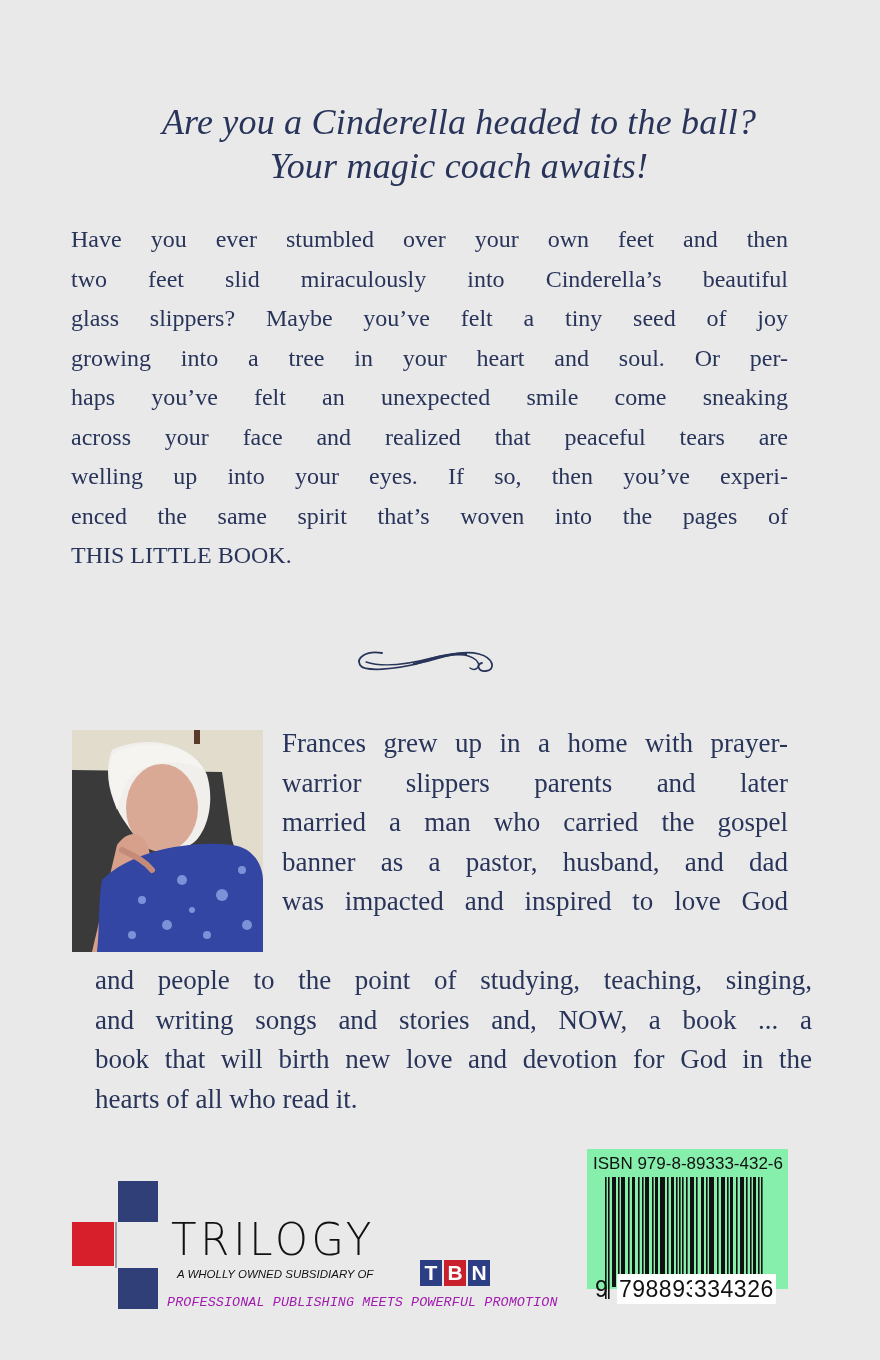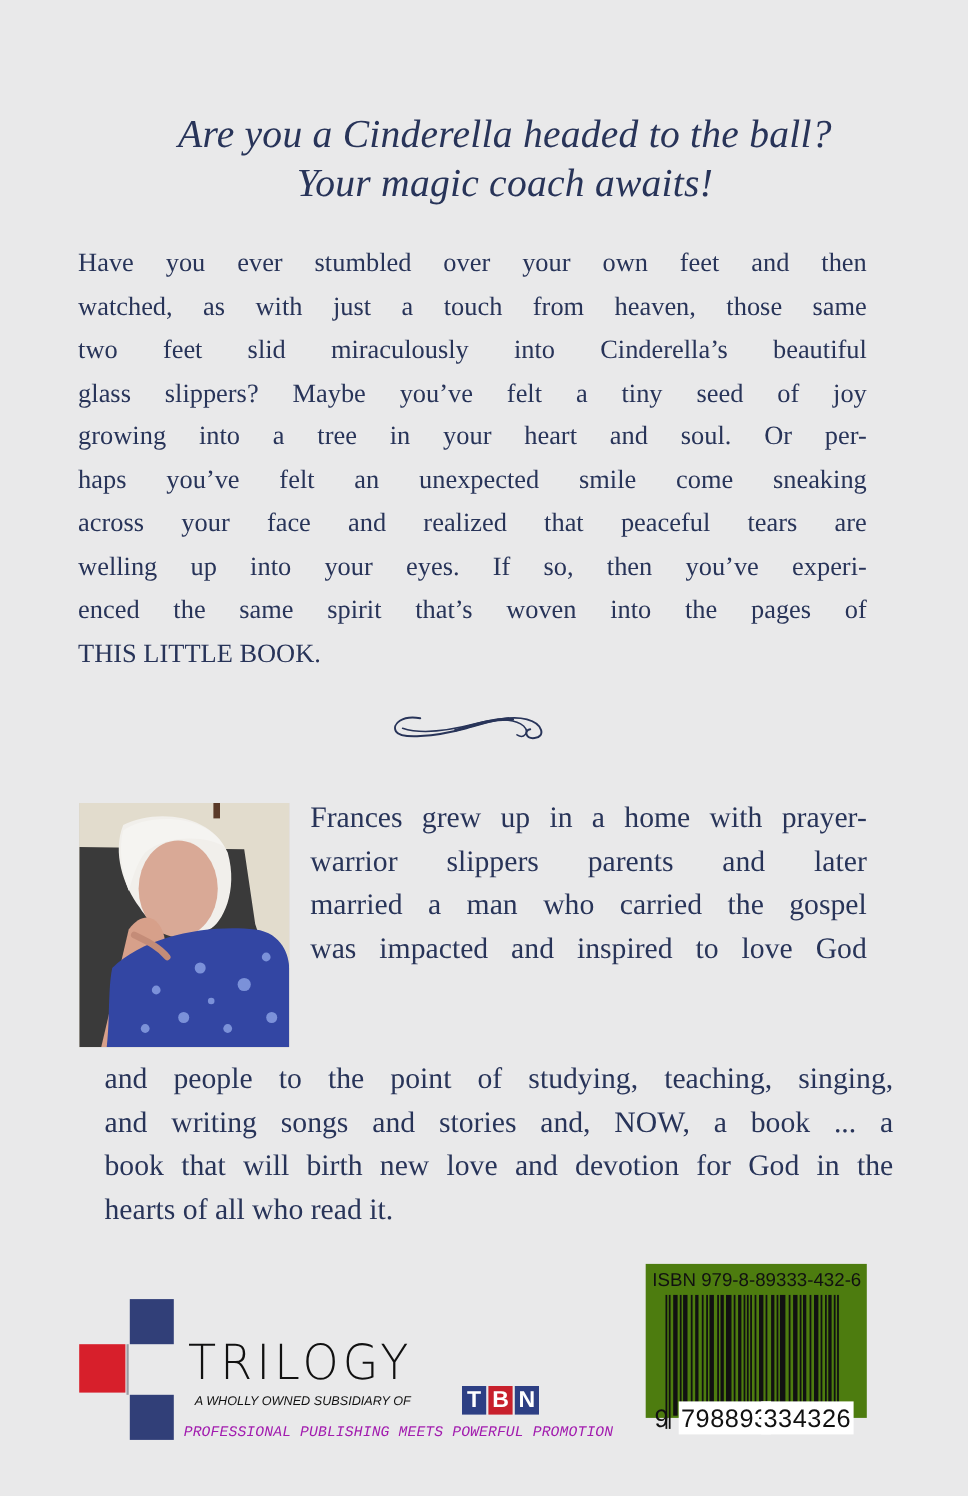--- a/index.html
+++ b/index.html
@@ -66,21 +66,21 @@
     font-size: 21px; line-height: 26px; text-align: center;
   }
   .logo .tbn span.mid { background: #c8202c; }
   .logo .promo {
     position: absolute; left: 97px; top: 117px;
     font-family: Liberation Mono, monospace; font-style: italic; font-size: 13.4px;
     color: #a21caf; white-space: nowrap; letter-spacing: 0.1px;
   }
   .barcode-box {
     position: absolute; left: 587px; top: 1149px; width: 201px; height: 140px;
-    background: #4d7c0f;
+    background: #86efac;
   }
   .barcode-box .isbn {
     position: absolute; left: 5px; top: 4px; width: 192px; text-align: center;
     font-family: "Liberation Sans", sans-serif; font-size: 17px; color: #111;
     white-space: nowrap; line-height: 22px;
   }
   .barcode-box svg.bars { position: absolute; left: 10px; top: 28px; }
   .barcode-box .digits {
     position: absolute; left: 0; top: 125px; width: 201px; height: 30px;
     font-family: "Liberation Sans", sans-serif; font-size: 23px; color: #111; line-height: 30px;
@@ -92,21 +92,20 @@
 </head>
 <body>
 
 <div class="tagline">
   <div>Are you a Cinderella headed to the ball?</div>
   <div>Your magic coach awaits!</div>
 </div>
 
 <div class="blurb">
   <span class="line">Have you ever stumbled over your own feet and then</span>
-  <span class="line">watched, as with just a touch from heaven, those same</span>
   <span class="line">two feet slid miraculously into Cinderella’s beautiful</span>
   <span class="line">glass slippers? Maybe you’ve felt a tiny seed of joy</span>
   <span class="line">growing into a tree in your heart and soul. Or per-</span>
   <span class="line">haps you’ve felt an unexpected smile come sneaking</span>
   <span class="line">across your face and realized that peaceful tears are</span>
   <span class="line">welling up into your eyes. If so, then you’ve experi-</span>
   <span class="line">enced the same spirit that’s woven into the pages of</span>
   <span class="line last">THIS LITTLE BOOK.</span>
 </div>
 
@@ -138,20 +137,21 @@
         <circle cx="175" cy="195" r="5"></circle>
     </g>
     <path d="M50 120 C60 125, 72 130, 80 140" fill="none" stroke="#c48c78" stroke-width="6" stroke-linecap="round"></path>
   </svg>
 </div>
 
 <div class="bio-right">
   <span class="line">Frances grew up in a home with prayer-</span>
   <span class="line">warrior slippers parents and later</span>
   <span class="line">married a man who carried the gospel</span>
+  <span class="line">banner as a pastor, husband, and dad</span>
   <span class="line">was impacted and inspired to love God</span>
 </div>
 
 <div class="bio-full">
   <span class="line">and people to the point of studying, teaching, singing,</span>
   <span class="line">and writing songs and stories and, NOW, a book ... a</span>
   <span class="line">book that will birth new love and devotion for God in the</span>
   <span class="line last">hearts of all who read it.</span>
 </div>
 

